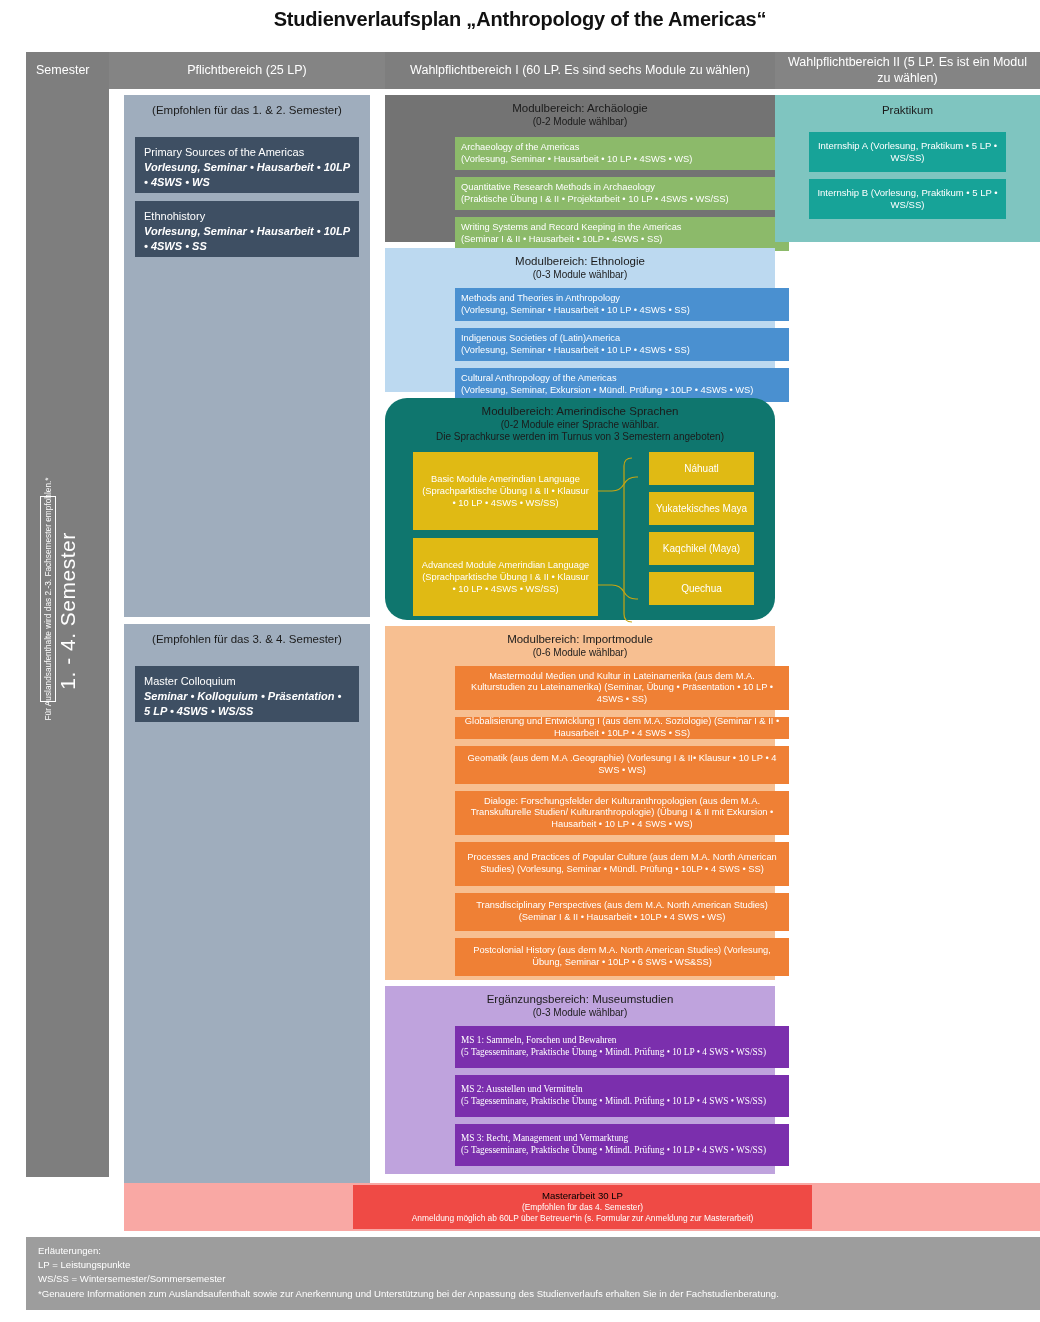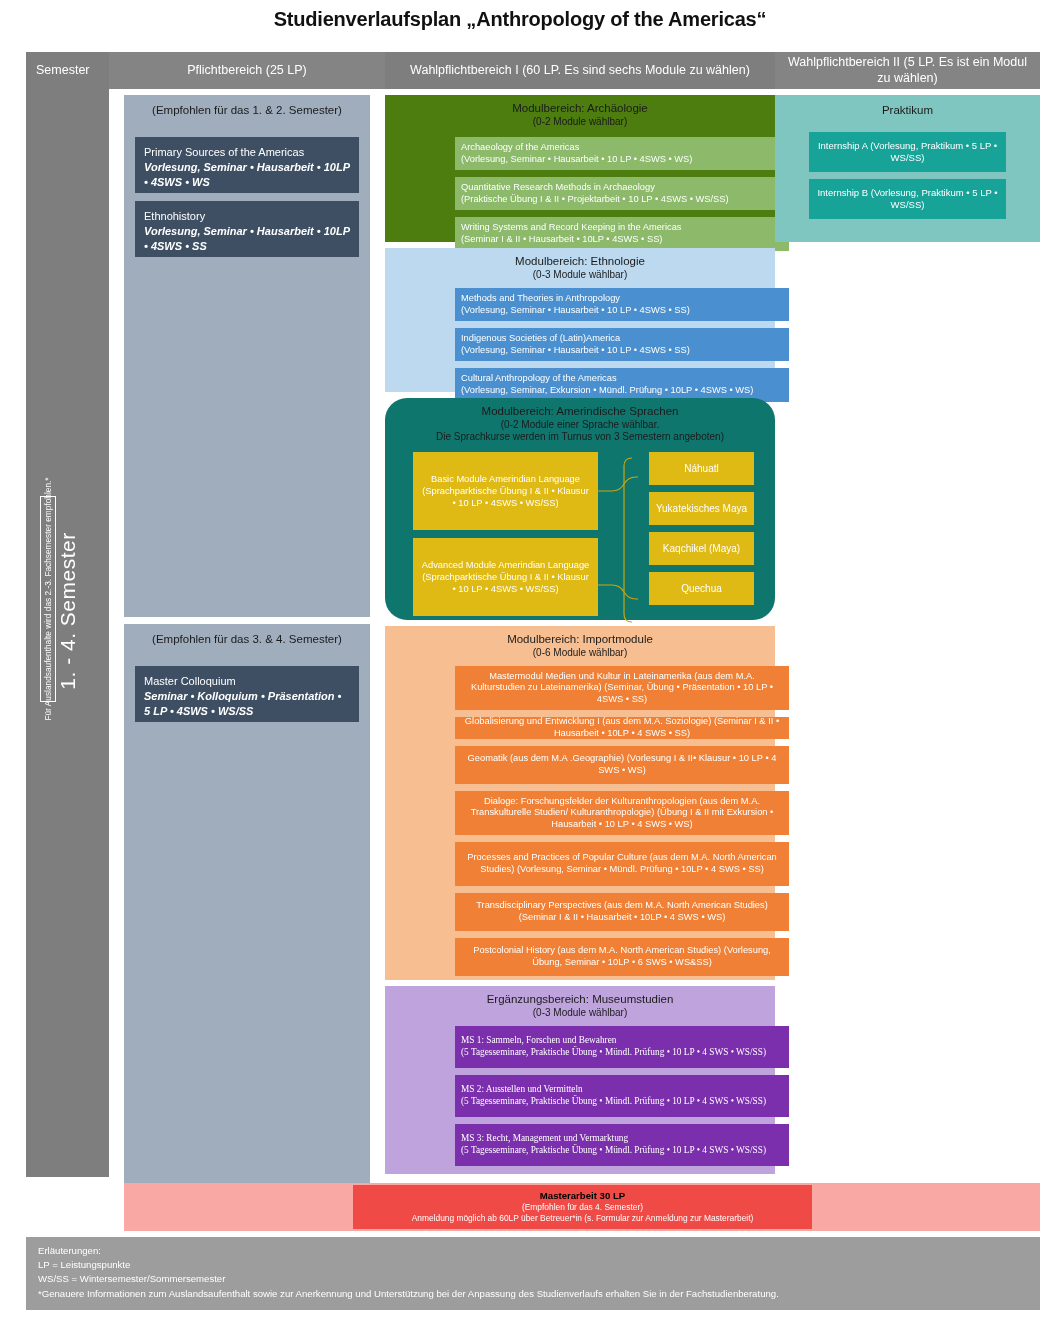--- a/index.html
+++ b/index.html
@@ -82,21 +82,21 @@
   .pf-mod .m-t { display: block; }
   .pf-mod .m-d { display: block; font-style: italic; font-weight: bold; }
 
   
   .grp { position: absolute; left: 385px; width: 390px; }
   .grp-hd { padding-top: 7px; font-size: 11.5px; }
   .grp-items { position: absolute; left: 28px; right: 28px; }
   .row { width: 100%; padding: 5px 6px; font-size: 9.3px; margin-bottom: 7px; }
 
   
-  .arch   { background: #4d7c0f; }
+  .arch   { background: #737373; }
   .arch .row { background: #8cba6a; }
   .ethno  { background: #bcd9f0; }
   .ethno .row { background: #4a90d0; }
   .lang   { background: #0f766e; border-radius: 22px; }
   .lang .lrow { background: #e0ba14; }
   .imp    { background: #f7bf91; }
   .imp .row { background: #ef8035; }
   .mus    { background: #bfa3dd; }
   .mus .row { background: #7b2fad; }
 
@@ -129,21 +129,21 @@
   .ma-band {
     position: absolute; left: 124px; top: 1183px; width: 916px; height: 48px;
     background: #f9a8a4;
   }
   .ma-inner {
     position: absolute; left: 229px; top: 2px; width: 459px; height: 44px;
     background: #ef4a45; color: #fff;
     display: flex; flex-direction: column; align-items: center; justify-content: center;
     text-align: center; line-height: 1.3;
   }
-  .ma-t { font-size: 9.6px; font-weight: bold; color: #000; }
+  .ma-t { font-size: 9.6px; font-weight: normal; color: #000; }
   .ma-s { font-size: 8.4px; }
 
   
   .legend {
     position: absolute; left: 26px; top: 1237px; width: 1014px; height: 73px;
     background: #9d9d9d; color: #ffffff;
     padding: 7px 12px; font-size: 9.6px; line-height: 1.48;
   }
 </style>
 </head>

